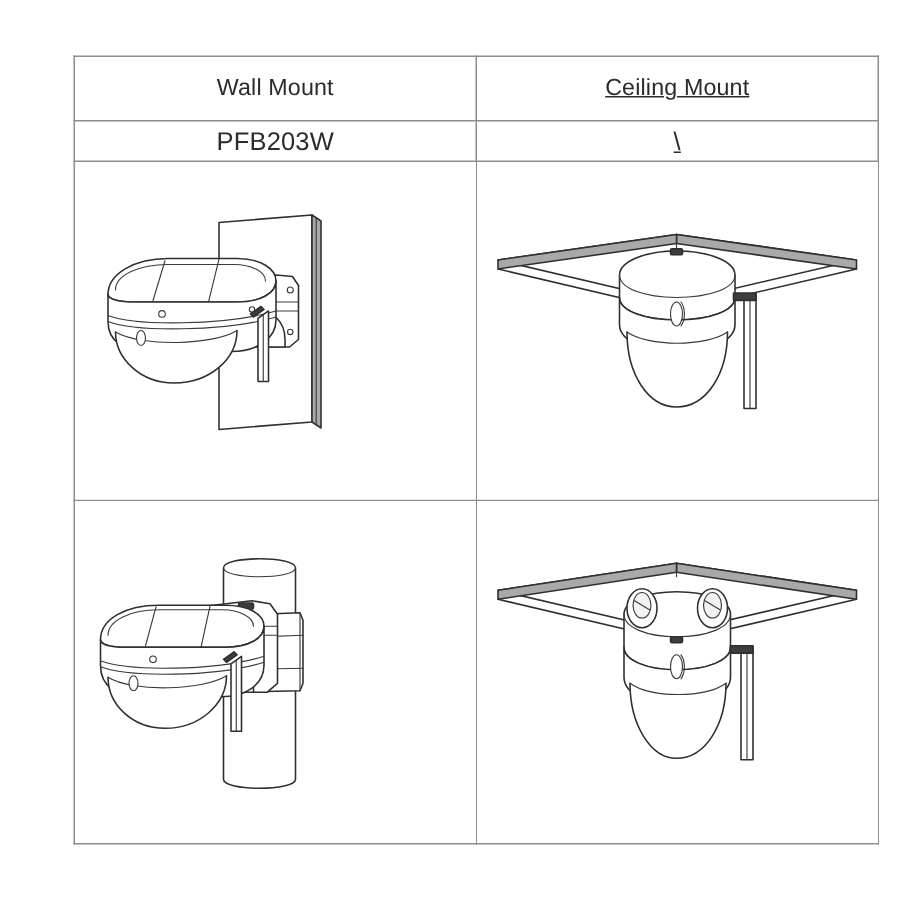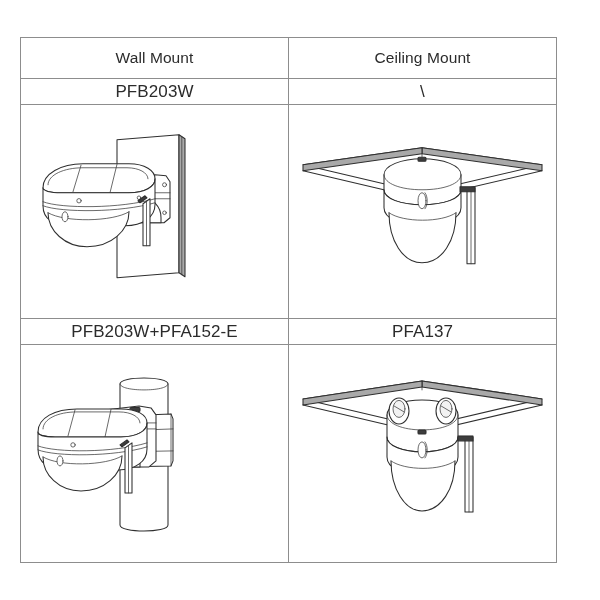--- a/index.html
+++ b/index.html
@@ -19,38 +19,38 @@
   #page {
     position: relative;
     width: 600px;
     height: 600px;
     background: #ffffff;
   }
 
   
   .mount-table {
     position: absolute;
-    left: 20px;
+    left: 49px;
     top: 37px;
     width: 534px;
     height: 526px;
     border-collapse: collapse;
     table-layout: fixed;
     background: #ffffff;
   }
   .mount-table td {
     border: 1px solid #8d8d8d;
     padding: 0;
     vertical-align: middle;
     text-align: center;
     background: #ffffff;
   }
 
   .col-left  { width: 267px; }
-  .col-right { width: 267px; }
+  .col-right { width: 267px; text-decoration: underline; }
 
   tr.header-row td {
     height: 37px;
   }
   tr.model-row td {
     height: 23px;
   }
   tr.figure-row td {
     height: 198px;
   }
@@ -221,28 +221,20 @@
               <path class="ln fillwhite" d="M178,75 L186,75 L186,151 L178,151 Z"></path>
               <path class="ln-thin" d="M182,77 L182,151"></path>
               <path class="ln filldark" d="M171,74 L186,74 L186,79 L171,79 Z"></path>
             </g>
           </svg>
         </span>
       </td>
     </tr>
 
 
-    <tr class="model-row">
-      <td class="col-left">
-        <span class="model-text">PFB203W+PFA152-E</span>
-      </td>
-      <td class="col-right">
-        <span class="model-text">PFA137</span>
-      </td>
-    </tr>
 
     <tr class="figure-row tall">
 
       <td class="col-left fig-cell">
         <span class="fig-wrap">
           <svg viewBox="0 0 267 201" preserveAspectRatio="xMidYMid meet">
 
             <g>
               <path class="ln fillwhite" d="M99,31 C99,27 111,25 123,25 C135,25 147,27 147,31 L147,172
                        C147,176 135,178 123,178 C111,178 99,176 99,172 Z"></path>

